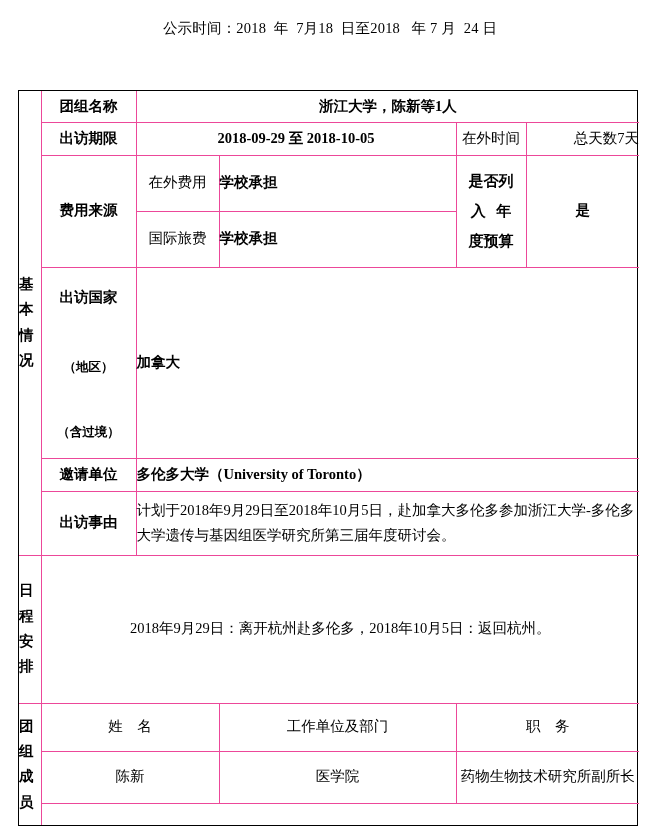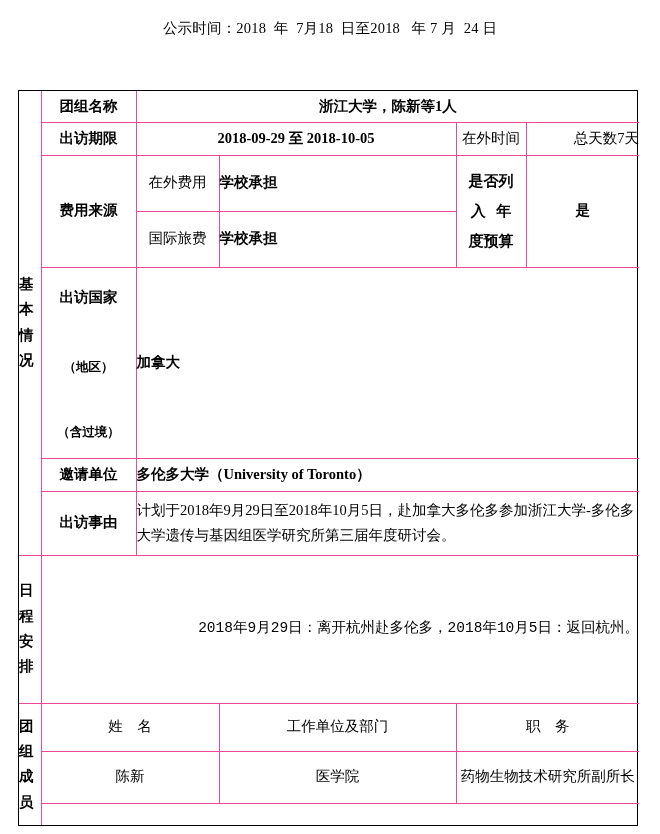--- a/index.html
+++ b/index.html
@@ -132,24 +132,23 @@
     line-height: 2.25;
     vertical-align: top;
   }
   .val-small {
     text-align: right;
     font-size: 12.5px;
     padding: 6px 4px;
   }
   .val-top {
     vertical-align: top;
-    text-align: right;
+    text-align: center;
     padding: 8px 8px 8px 10px;
     line-height: 1.9;
-    font-family: Liberation Mono, monospace;
   }
 
   
   .mem-head {
     text-align: center;
     font-size: 14.5px;
     padding: 8px 4px;
     white-space: pre;
   }
   .mem-cell {

